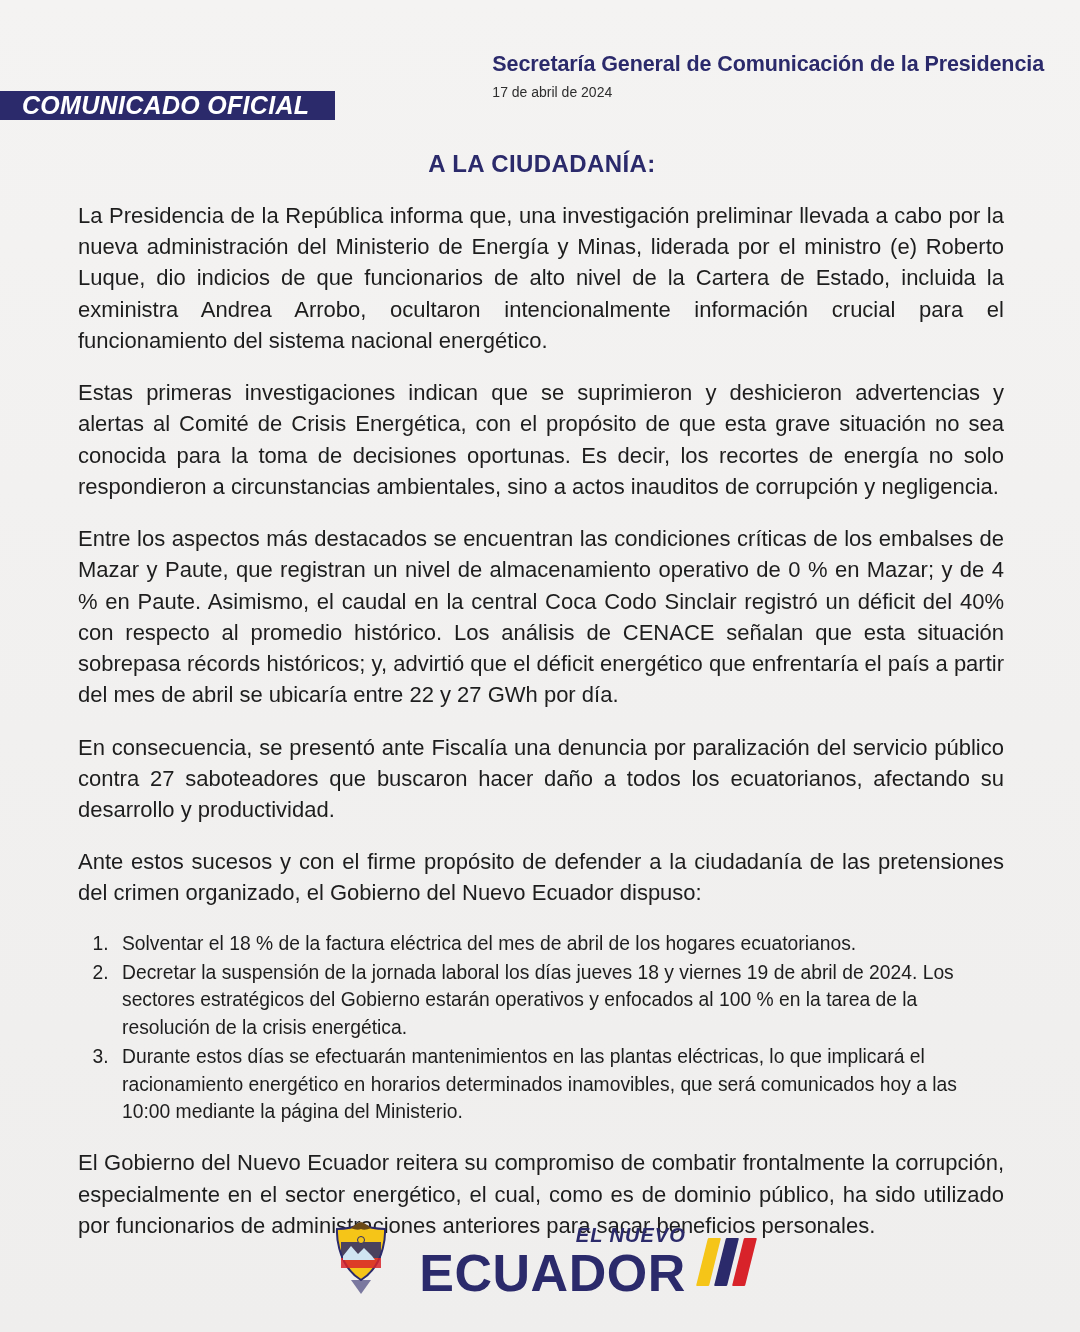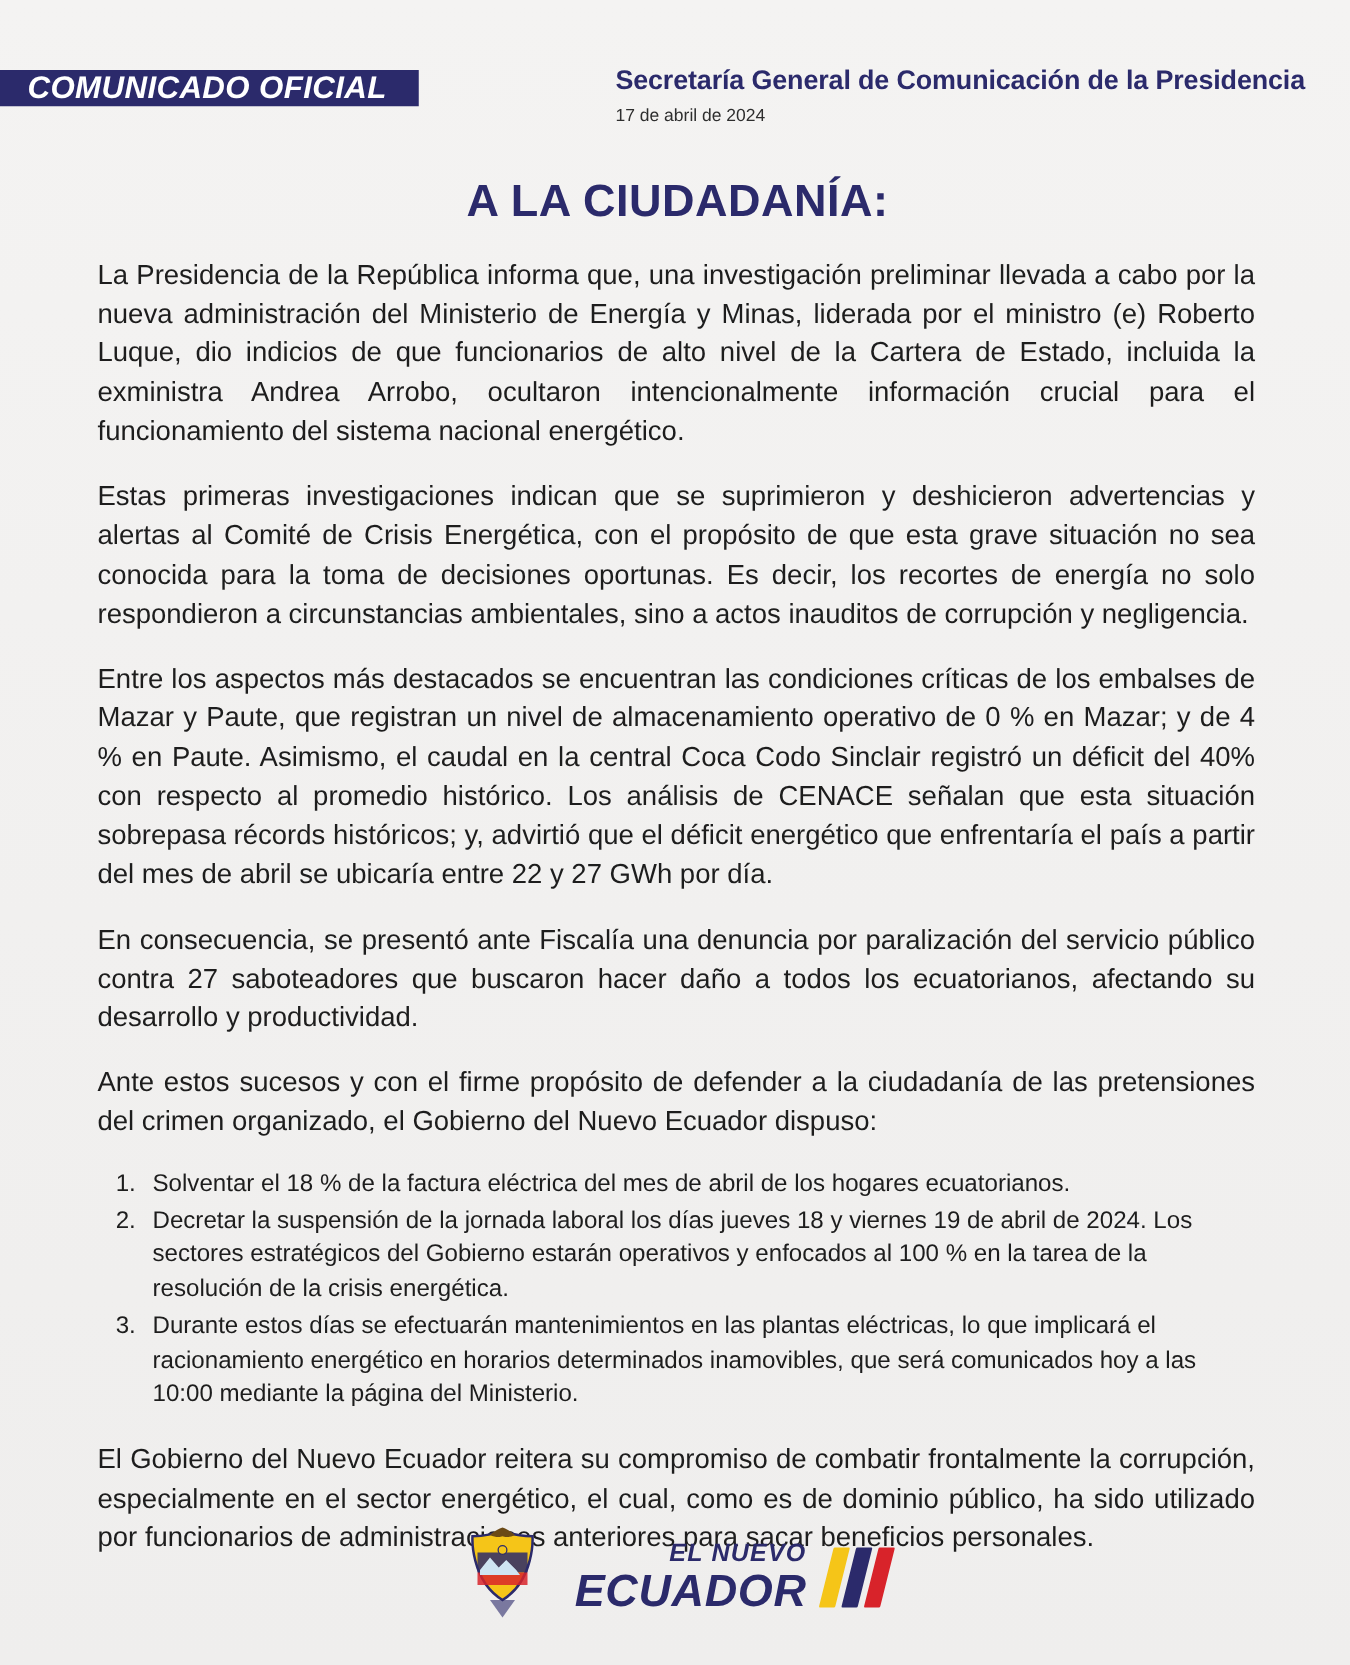--- a/index.html
+++ b/index.html
@@ -26,21 +26,21 @@
   .header {
     position: relative;
     height: 120px;
   }
   .banner {
     position: absolute;
     left: 0;
     top: 56px;
     height: 64px;
     display: flex;
-    align-items: flex-start;
+    align-items: flex-end;
   }
   .banner-main {
     background: #2b2a6b;
     color: #ffffff;
     display: flex;
     align-items: center;
     padding: 0 26px 0 22px;
     font-size: 25px;
     font-weight: bold;
     letter-spacing: 0.3px;
@@ -84,24 +84,24 @@
     margin-top: 7px;
   }
 
   
   .content {
     padding: 0 36px 0 40px;
   }
   .doc-title {
     text-align: center;
     color: #2b2a6b;
-    font-size: 36px;
+    font-size: 24px;
     font-weight: bold;
     letter-spacing: 0.4px;
-    margin: 20px 0 22px 0;
+    margin: 30px 0 22px 0;
   }
   p.para {
     font-size: 22px;
     line-height: 1.42;
     text-align: justify;
     margin: 0 0 21px 0;
     color: #1d1d1d;
     padding: 0 40px 0 38px;
   }
   ol.measures {
@@ -147,22 +147,21 @@
     color: #2b2a6b;
     font-weight: bold;
     font-style: italic;
     font-size: 20px;
     letter-spacing: 1px;
     margin-bottom: 2px;
   }
   .brand-main {
     color: #2b2a6b;
     font-weight: bold;
-    font-style: italic;
-    font-size: 36px;
+    font-size: 52px;
     letter-spacing: 0.5px;
   }
   .flag-bars {
     display: flex;
     gap: 5px;
     align-items: flex-end;
     transform: skewX(-14deg);
     margin-left: 4px;
   }
   .flag-bars span {

